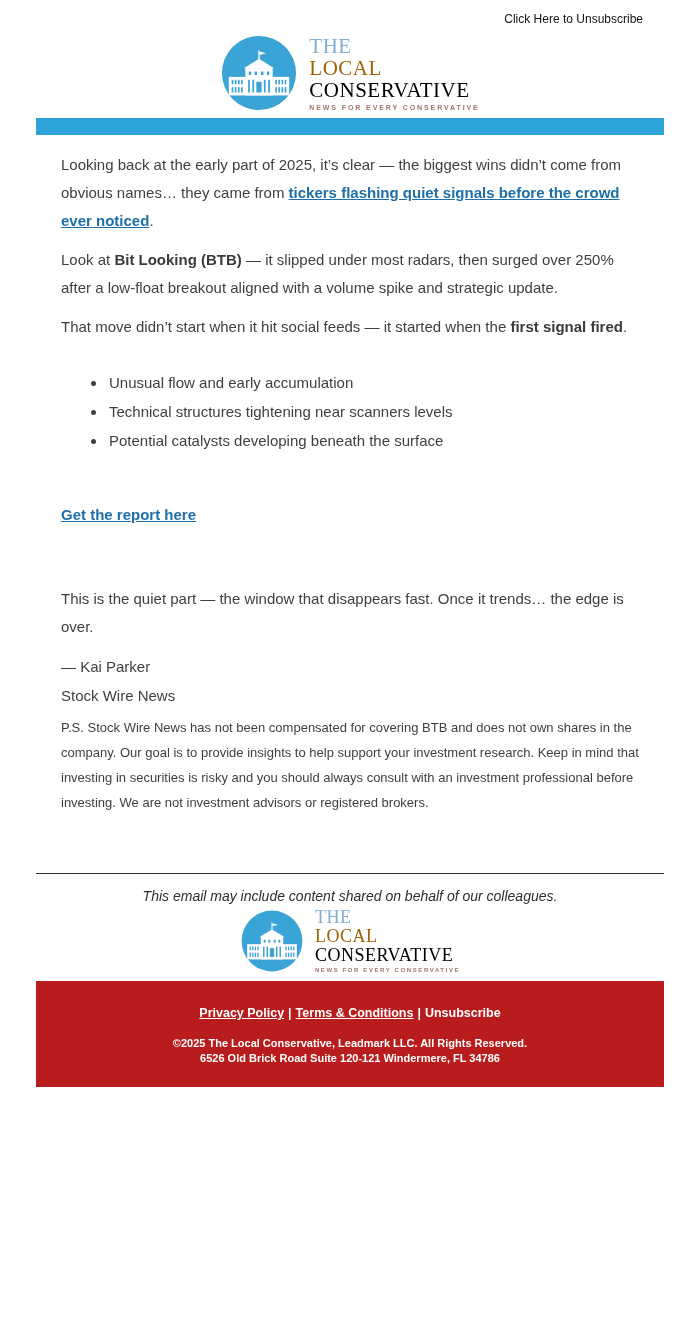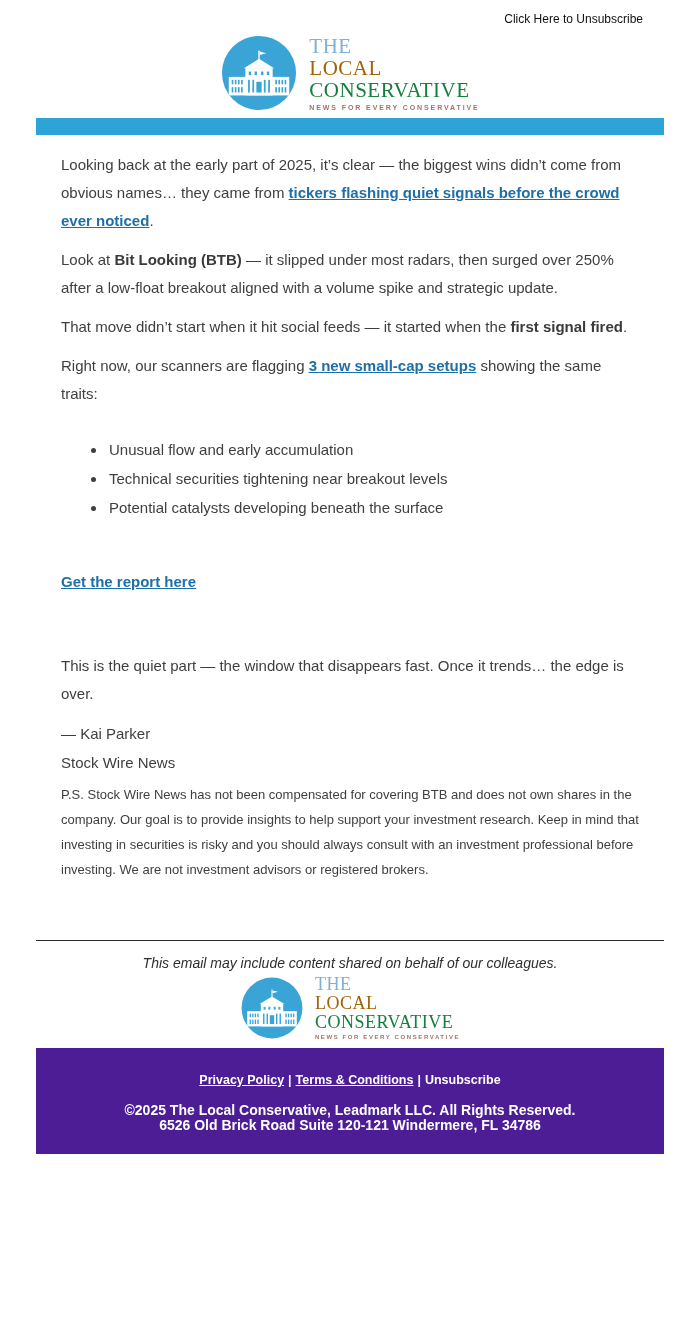--- a/index.html
+++ b/index.html
@@ -29,21 +29,21 @@
     justify-content: center;
     gap: 11px;
     padding: 8px 0 6px 0;
   }
   .logo-row.small { padding: 4px 0 8px 0; }
   .logo-circle svg { display: block; }
   .logo-text { font-family: "Liberation Serif", serif; line-height: 1; }
   .lg-line { display: block; letter-spacing: 0.5px; }
   .lg-the          { font-size: 21px; color: #7fb1d6; margin-bottom: 1px; }
   .lg-local        { font-size: 21px; color: #a16207; margin-bottom: 1px; }
-  .lg-conservative { font-size: 21px; color: #15803d; }
+  .lg-conservative { font-size: 21px; color: #000000; }
   .lg-tagline {
     display: block;
     font-family: "Liberation Sans", sans-serif;
     font-size: 7px;
     font-weight: 700;
     letter-spacing: 1.9px;
     color: #a0756a;
     margin-top: 3px;
   }
   .logo-row.small .lg-the, .logo-row.small .lg-local, .logo-row.small .lg-conservative { font-size: 18px; }
@@ -100,32 +100,32 @@
   .behalf {
     text-align: center;
     font-style: italic;
     font-size: 14px;
     color: #2e2e2e;
     margin-top: 14px;
   }
 
   .blue-footer {
     margin: 0 36px;
-    background: #4c1d95;
+    background: #b91c1c;
     color: #ffffff;
     text-align: center;
     padding: 25px 10px 21px 10px;
   }
   .f-links { font-size: 12.5px; font-weight: 700; }
   .f-links a { color: #ffffff; cursor: pointer; }
   .f-links a.u { text-decoration: underline; }
   .f-links a.nu { text-decoration: none; }
   .f-links .sep { padding: 0 4px; }
   .f-copy {
-    font-size: 14px;
+    font-size: 11px;
     line-height: 15px;
     font-weight: 700;
     margin-top: 16px;
   }
 </style>
 </head>
 <body>
 
 <div class="top-unsub">
   <a>Click Here to Unsubscribe</a>
@@ -184,26 +184,23 @@
 <div class="content">
   <p>
     <span>Looking back at the early part of 2025, it’s clear — the biggest wins didn’t come from obvious names… they came from </span><a class="inline-link">tickers flashing quiet signals before the crowd ever noticed</a><span>.</span>
   </p>
   <p>
     <span>Look at </span><b>Bit Looking (BTB)</b><span> — it slipped under most radars, then surged over 250% after a low-float breakout aligned with a volume spike and strategic update.</span>
   </p>
   <p>
     <span>That move didn’t start when it hit social feeds — it started when the </span><b>first signal fired</b><span>.</span>
   </p>
-  <p>
-    <span>Right now, our scanners are flagging </span><a class="inline-link">3 new small-cap setups</a><span> showing the same traits:</span>
-  </p>
   <ul class="traits">
     <li>Unusual flow and early accumulation</li>
-    <li>Technical securities tightening near breakout levels</li>
+    <li>Technical structures tightening near scanners levels</li>
     <li>Potential catalysts developing beneath the surface</li>
   </ul>
   <div class="report-wrap">
     <a class="inline-link">Get the report here</a>
   </div>
   <p class="final-note">This is the quiet part — the window that disappears fast. Once it trends… the edge is over.</p>
   <div class="signature">
     <div class="sig-line">— Kai Parker</div>
     <div class="sig-line">Stock Wire News</div>
   </div>

